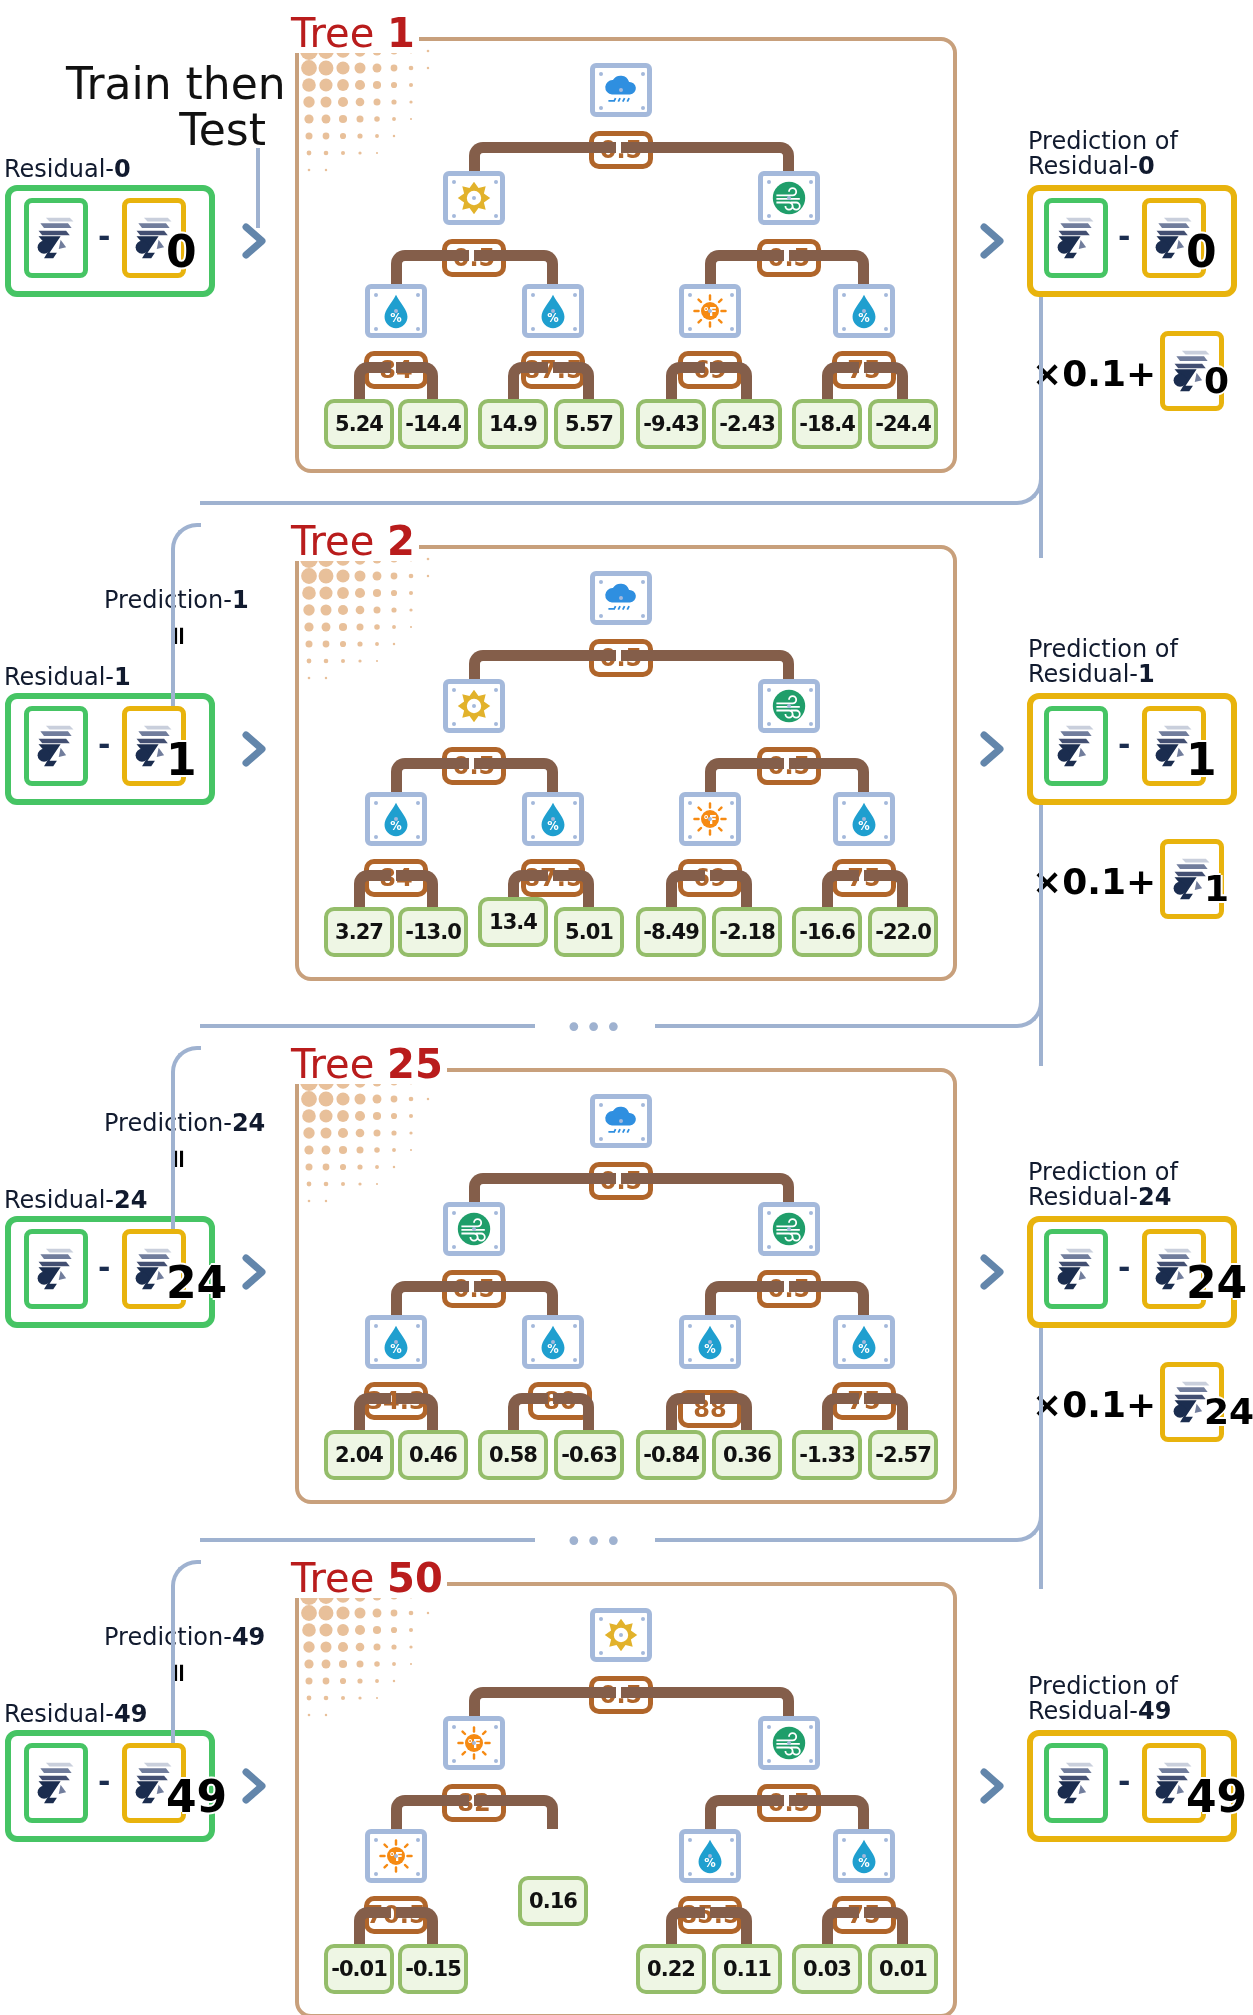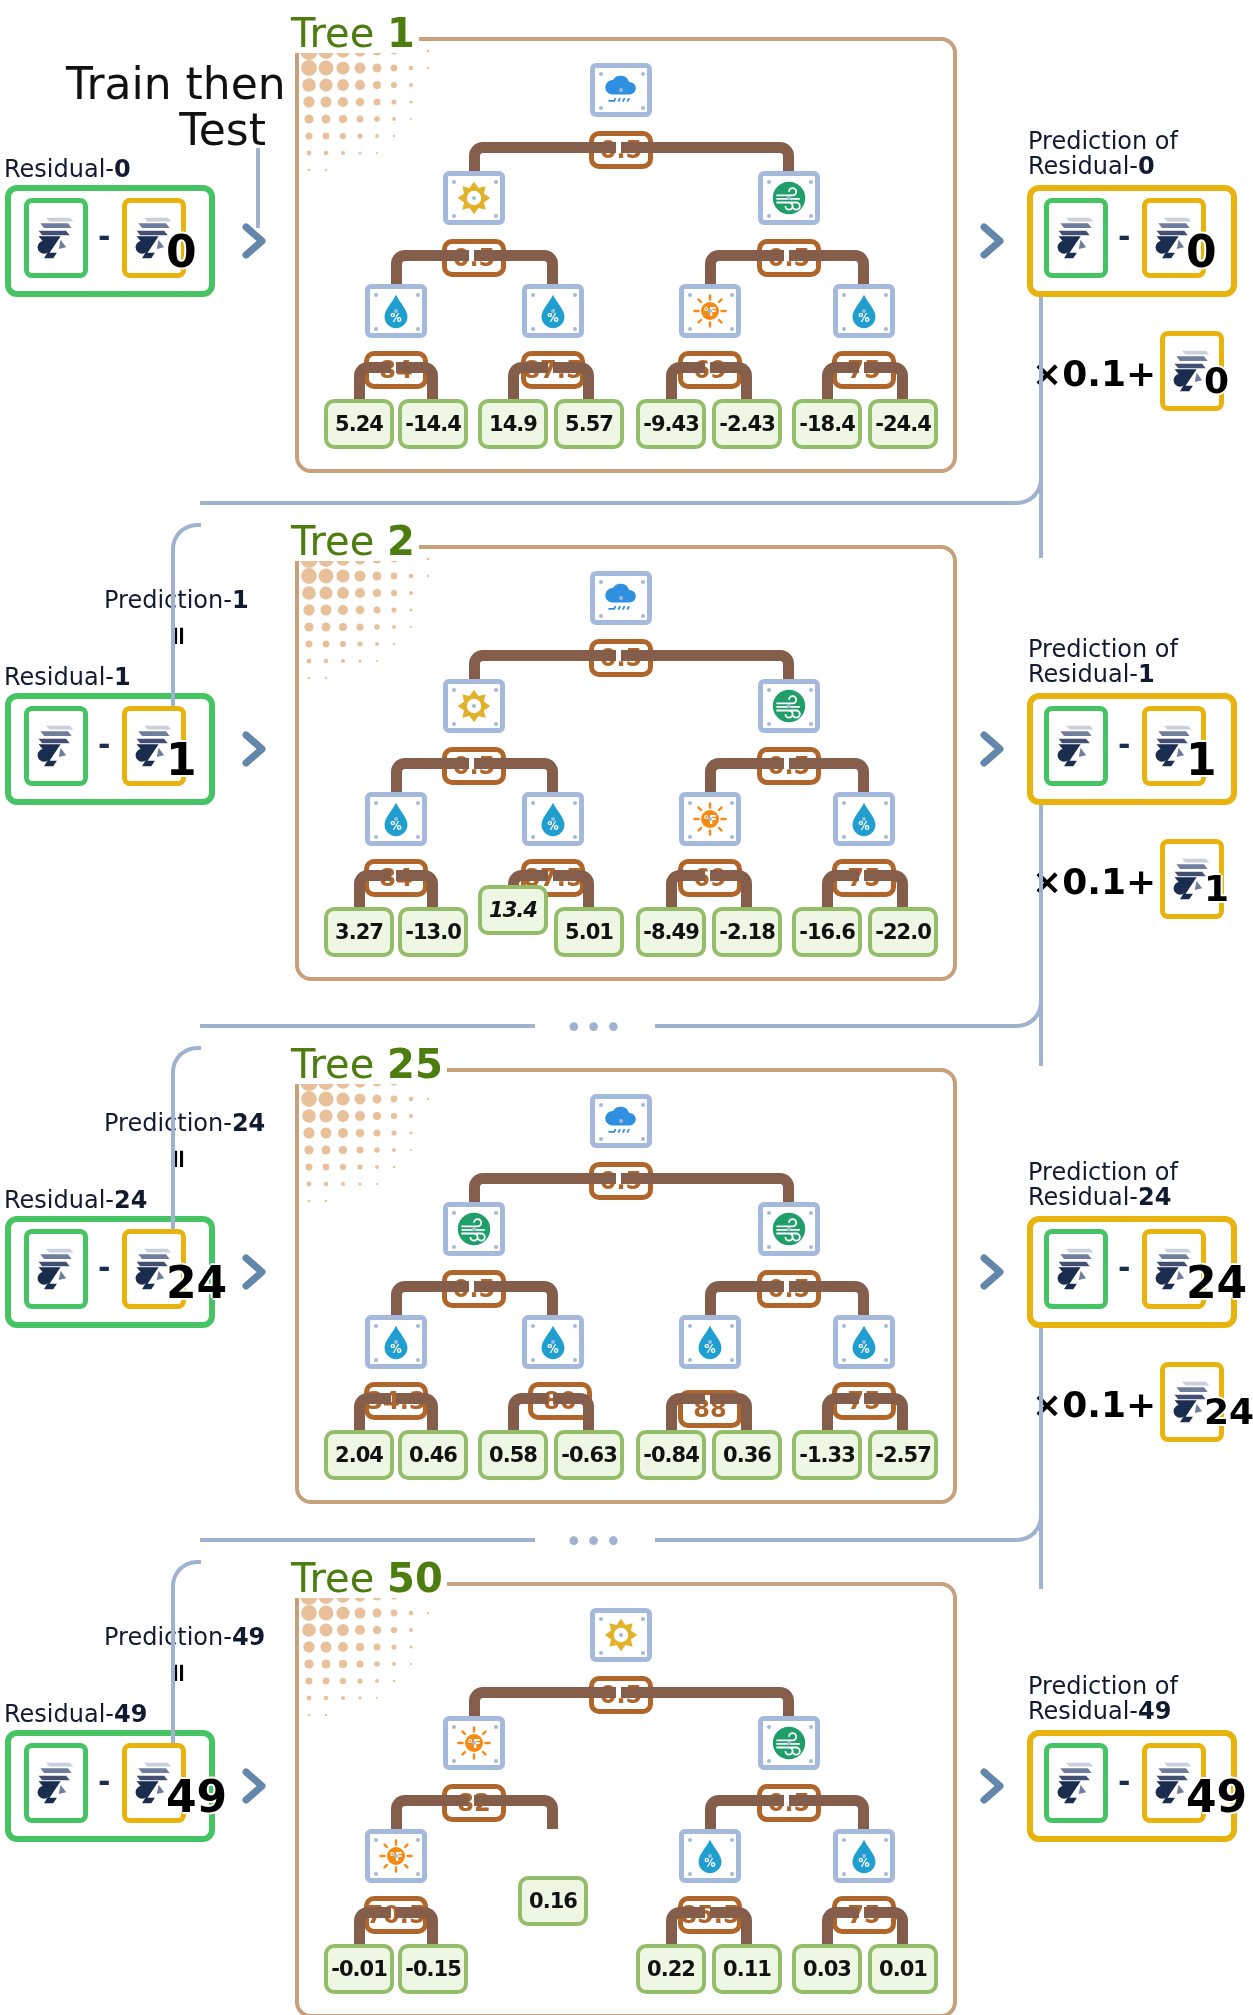--- a/index.html
+++ b/index.html
@@ -1,20 +1,20 @@
 <!DOCTYPE html>
 <html><head>
 <meta charset="utf-8">
 <style>
   html, body { margin:0; padding:0; background:#ffffff; }
   body { width:1253px; height:2015px; position:relative; overflow:hidden; font-family:"DejaVu Sans", sans-serif; }
   .abs { position:absolute; }
   .title-text { font-size:44px; color:#111; line-height:1; white-space:nowrap; }
   .tree-box { position:absolute; border:4px solid #c8a07c; border-radius:16px; background:#fff; box-sizing:border-box; }
-  .tree-title { position:absolute; font-size:40px; line-height:1; color:#4d7c0f; white-space:nowrap; background:#fff; padding:0 4px; }
+  .tree-title { position:absolute; font-size:40px; line-height:1; color:#b91c1c; white-space:nowrap; background:#fff; padding:0 4px; }
   .tree-title .num { font-weight:bold; }
   .feat { position:absolute; width:62px; height:54px; box-sizing:border-box; border:5px solid #a4b9db; border-radius:6px; background:#fff; display:flex; align-items:center; justify-content:center; }
   .feat::before, .feat::after { content:""; position:absolute; width:4px; height:4px; border-radius:50%; background:#a4b9db; }
   .feat::before { left:4px; top:4px; box-shadow: 42px 0 0 #a4b9db, 0 34px 0 #a4b9db, 42px 34px 0 #a4b9db; }
   .thr { position:absolute; height:38px; min-width:54px; padding:0 4px; box-sizing:border-box; border:5px solid #b0652a; border-radius:10px; background:#fff; color:#b0652a; font-weight:bold; font-size:24px; display:flex; align-items:center; justify-content:center; font-family:"DejaVu Sans", sans-serif; }
   .leaf { position:absolute; width:70px; height:50px; box-sizing:border-box; border:4px solid #94bd6a; border-radius:10px; background:#eef6e4; color:#111; font-weight:bold; font-size:21px; display:flex; align-items:center; justify-content:center; font-family:"DejaVu Sans", sans-serif; letter-spacing:-1px; }
   .edge { position:absolute; border:11px solid #845e4a; box-sizing:border-box; }
   .edge.l { border-right:none; border-bottom:none; border-top-left-radius:14px; }
   .edge.r { border-left:none; border-bottom:none; border-top-right-radius:14px; }
   .flowline { position:absolute; border:4px solid #9fb2d0; box-sizing:border-box; }
@@ -284,21 +284,21 @@
       <div class="feat" style="left: 534px; top: 243px;">
         <span style="display: block; width: 36px; height: 36px;"><svg width="36" height="36">
             <use href="#ic-humidity"></use>
           </svg></span>
       </div>
       <div class="thr" style="left: 533px; top: 310px; width: 64px;">75</div>
       <div class="edge l" style="left: 523px; top: 321px; width: 37px; height: 39px;"></div>
       <div class="edge r" style="left: 565px; top: 321px; width: 44px; height: 39px;"></div>
       <div class="leaf" style="left: 25px; top: 358px;">3.27</div>
       <div class="leaf" style="left: 99px; top: 358px;">-13.0</div>
-      <div class="leaf" style="left: 179px; top: 336px; font-style: italic;">13.4</div>
+      <div class="leaf" style="left: 179px; top: 348px;">13.4</div>
       <div class="leaf" style="left: 255px; top: 358px;">5.01</div>
       <div class="leaf" style="left: 337px; top: 358px;">-8.49</div>
       <div class="leaf" style="left: 413px; top: 358px;">-2.18</div>
       <div class="leaf" style="left: 493px; top: 358px;">-16.6</div>
       <div class="leaf" style="left: 569px; top: 358px;">-22.0</div>
     </div>
     <div class="tree-title" style="left: 287px; top: 521px;"><span>Tree</span> <span class="num">2</span></div>
     <span style="position: absolute; left: 391px; top: 513px; width: 22px; height: 22px; border-radius: 50%; background: rgb(159, 220, 195); z-index: -1;"></span>
     <div class="label" style="left: 4px; top: 665px;"><span>Residual-</span><b>1</b></div>
     <div class="res-box" style="left: 5px; top: 693px; width: 210px; height: 112px;"></div>

